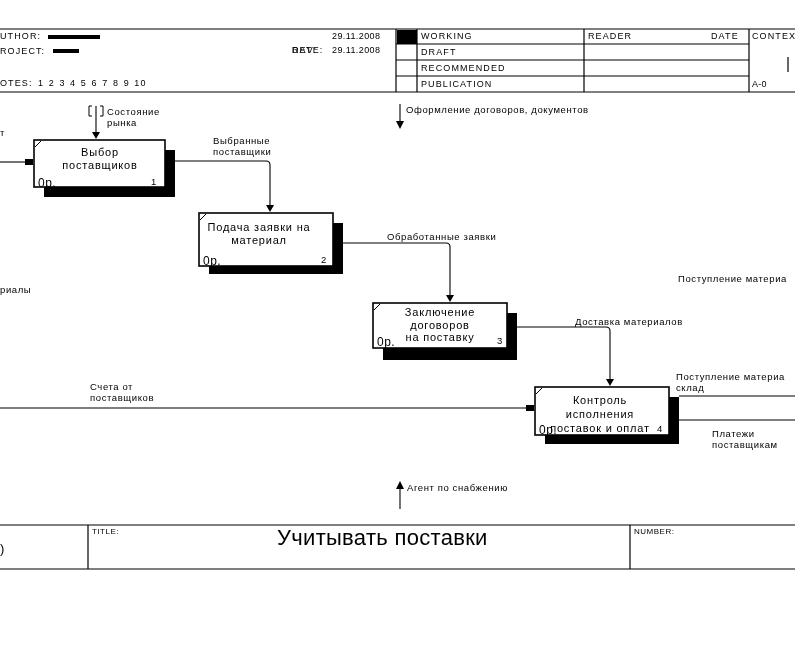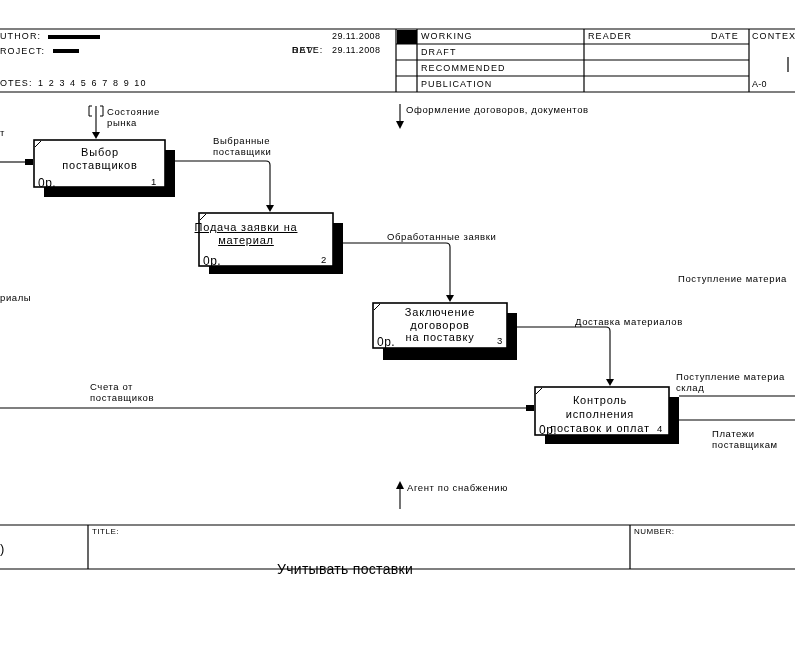--- a/index.html
+++ b/index.html
@@ -4,21 +4,21 @@
   <style>
     html, body { margin: 0; padding: 0; background: #ffffff; }
     body { width: 795px; height: 649px; position: relative; overflow: hidden;
            font-family: "Liberation Sans", sans-serif; color: #000; }
     .t { position: absolute; font-size: 9.5px; letter-spacing: 0.6px; white-space: nowrap; line-height: 11px; }
     .hdr { position: absolute; font-size: 9px; letter-spacing: 1.1px; white-space: nowrap; line-height: 11px; }
     svg { position: absolute; left: 0; top: 0; }
     .box-label { position: absolute; text-align: center; font-size: 11px; letter-spacing: 0.8px; line-height: 13px; }
     .box-cost { position: absolute; font-size: 12px; letter-spacing: 0.5px; }
     .box-num { position: absolute; font-size: 9.5px; }
-    .title-main { position: absolute; font-size: 14px; letter-spacing: 0.3px; white-space: nowrap; margin-top: 36px; }
+    .title-main { position: absolute; font-size: 22px; letter-spacing: 0.3px; white-space: nowrap; }
     .redact { position: absolute; height: 4px; background: #000; }
   </style>
 </head>
 <body>
 
 <svg width="795" height="649">
   <defs>
     <marker id="arrowDown" viewBox="0 0 10 10" refX="5" refY="10" markerWidth="7" markerHeight="7" orient="auto">
       <path d="M0,0 L10,0 L5,10 z" fill="#000"></path>
     </marker>
@@ -126,21 +126,21 @@
 <div class="hdr" style="left:752px;top:31px;">CONTEX</div>
 <div class="hdr" style="left:752px;top:79px;letter-spacing:0.3px;">A-0</div>
 
 <div>
   <div class="box-label" style="left:34px;top:146px;width:132px;white-space:pre-line;">Выбор
 поставщиков</div>
   <div class="box-cost" style="left:38px;top:176px;">0р.</div>
   <div class="box-num" style="left:151px;top:176px;">1</div>
 </div>
 <div>
-  <div class="box-label" style="left:191px;top:221px;width:110px;white-space:pre-line;text-decoration:underline;">Подача заявки на
+  <div class="box-label" style="left:204px;top:221px;width:110px;white-space:pre-line;">Подача заявки на
 материал</div>
   <div class="box-cost" style="left:203px;top:254px;">0р.</div>
   <div class="box-num" style="left:321px;top:254px;">2</div>
 </div>
 <div>
   <div class="box-label" style="left:373px;top:306px;width:134px;white-space:pre-line;line-height:12.5px;">Заключение
 договоров
 на поставку</div>
   <div class="box-cost" style="left:377px;top:335px;">0р.</div>
   <div class="box-num" style="left:497px;top:335px;">3</div>
@@ -154,21 +154,21 @@
 </div>
 
 <div class="t" style="left:0;top:127px;">т</div>
 <div class="t" style="left:107px;top:106px;white-space:pre;">Состояние
 рынка</div>
 <div class="t" style="left:406px;top:104px;">Оформление договоров, документов</div>
 <div class="t" style="left:213px;top:135px;white-space:pre;">Выбранные
 поставщики</div>
 <div class="t" style="left:387px;top:231px;">Обработанные заявки</div>
 <div class="t" style="left:575px;top:316px;">Доставка материалов</div>
-<div class="t" style="left:0;top:284px;margin-top:8px;">риалы</div>
+<div class="t" style="left:0;top:284px;">риалы</div>
 <div class="t" style="left:678px;top:273px;">Поступление материа</div>
 <div class="t" style="left:90px;top:381px;white-space:pre;">Счета от
 поставщиков</div>
 <div class="t" style="left:676px;top:371px;white-space:pre;">Поступление материа
 склад</div>
 <div class="t" style="left:712px;top:428px;white-space:pre;">Платежи
 поставщикам</div>
 <div class="t" style="left:407px;top:482px;">Агент по снабжению</div>
 
 <div class="t" style="left:0;top:543px;font-size:13px;">)</div>

